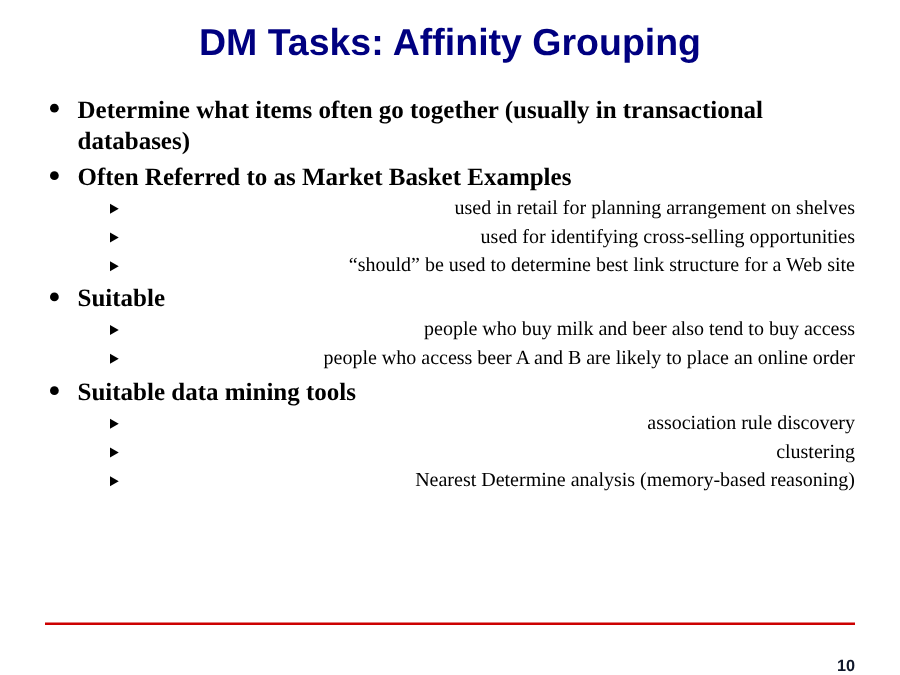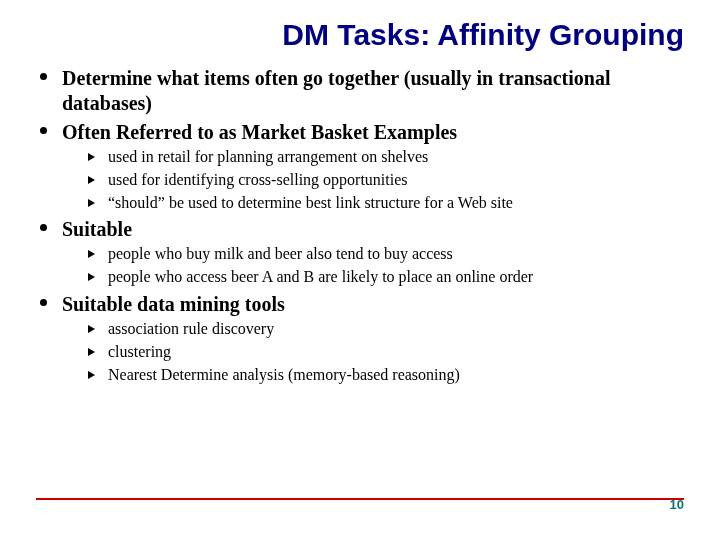--- a/index.html
+++ b/index.html
@@ -1,28 +1,28 @@
 <!DOCTYPE html>
 <html><head>
 <meta charset="utf-8">
 <style>
   * { margin: 0; padding: 0; box-sizing: border-box; }
   html, body { width: 720px; height: 540px; background: #fff; font-family: "Times New Roman", Times, serif; color: #000; }
   .slide { width: 720px; height: 540px; position: relative; padding: 18px 36px 0 36px; }
-  .title { font-size: 30px; font-weight: bold; color: #000080; text-align: right; margin-bottom: 14px; font-family: Arial, Helvetica, sans-serif; }
+  .title { font-size: 30px; font-weight: bold; color: #000080; text-align: center; margin-bottom: 24px; font-family: Arial, Helvetica, sans-serif; }
   ul.top { list-style: none; padding-left: 0; }
   ul.top > li { position: relative; padding-left: 26px; margin-bottom: 4px; }
   ul.top > li > .bullet { position: absolute; left: 4px; top: 7px; width: 7px; height: 7px; background: #000; border-radius: 50%; }
   ul.top > li > .item-text { font-size: 20px; font-weight: bold; line-height: 1.25; }
   ul.sub { list-style: none; padding-left: 26px; margin-top: 2px; margin-bottom: 4px; }
-  ul.sub > li { position: relative; padding-left: 20px; margin-bottom: 2px; }
+  ul.sub > li { position: relative; padding-left: 20px; margin-bottom: 2px; text-align: right; }
   ul.sub > li > .subbullet { position: absolute; left: 0; top: 6px; width: 0; height: 0; border-top: 4px solid transparent; border-bottom: 4px solid transparent; border-left: 7px solid #000; }
   ul.sub > li > .sub-text { font-size: 16px; line-height: 1.3; }
   .footer-rule { position: absolute; left: 36px; right: 36px; bottom: 40px; border-top: 2px solid #cc0000; }
-  .page-num { position: absolute; right: 36px; bottom: 28px; font-size: 13px; font-weight: bold; color: #0f766e; font-family: Arial, Helvetica, sans-serif; }
+  .page-num { position: absolute; right: 36px; bottom: 0; font-size: 13px; font-weight: bold; color: #0f172a; font-family: Arial, Helvetica, sans-serif; }
 </style>
 </head>
 <body>
 
 <div class="slide">
   <div class="title">DM Tasks: Affinity Grouping</div>
 
   <ul class="top">
 
     <li>

